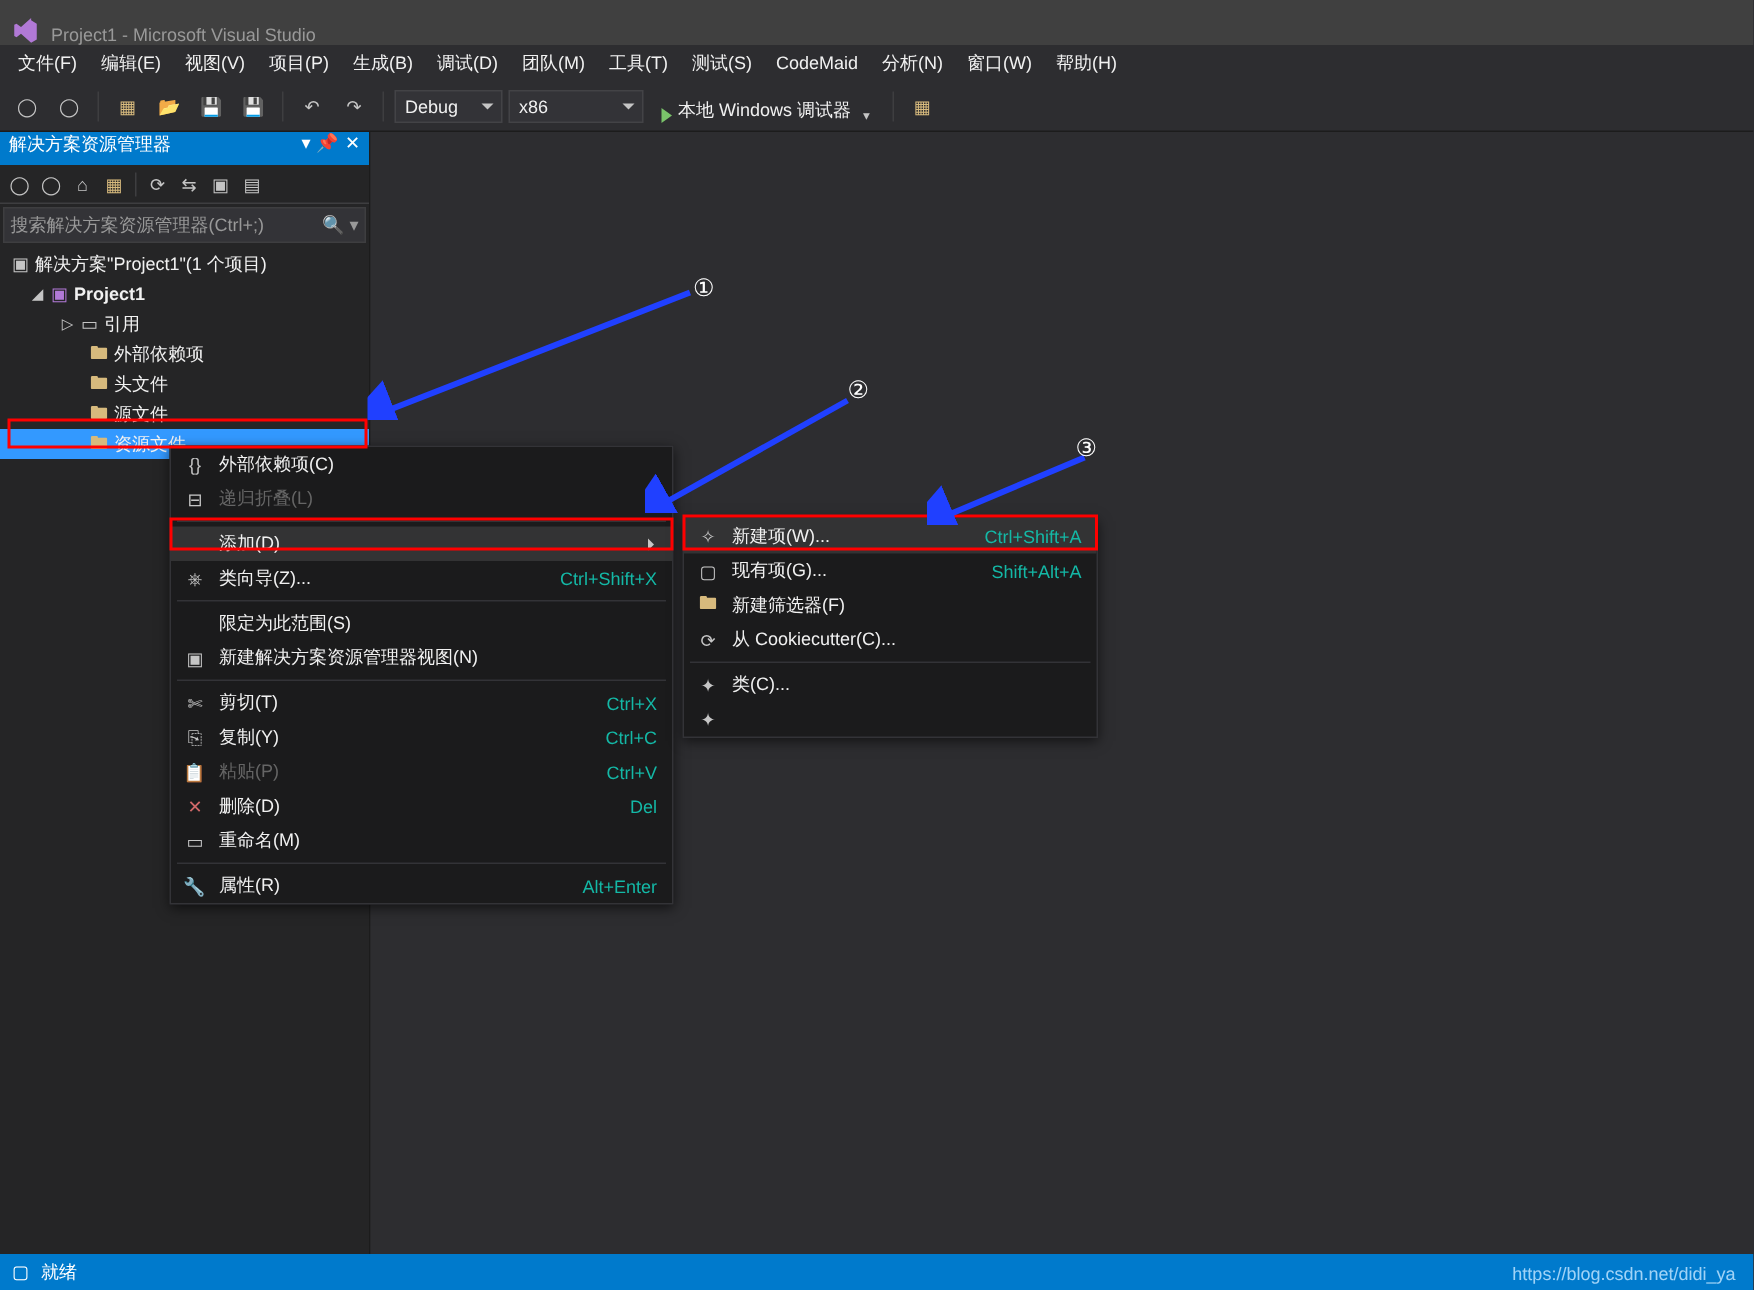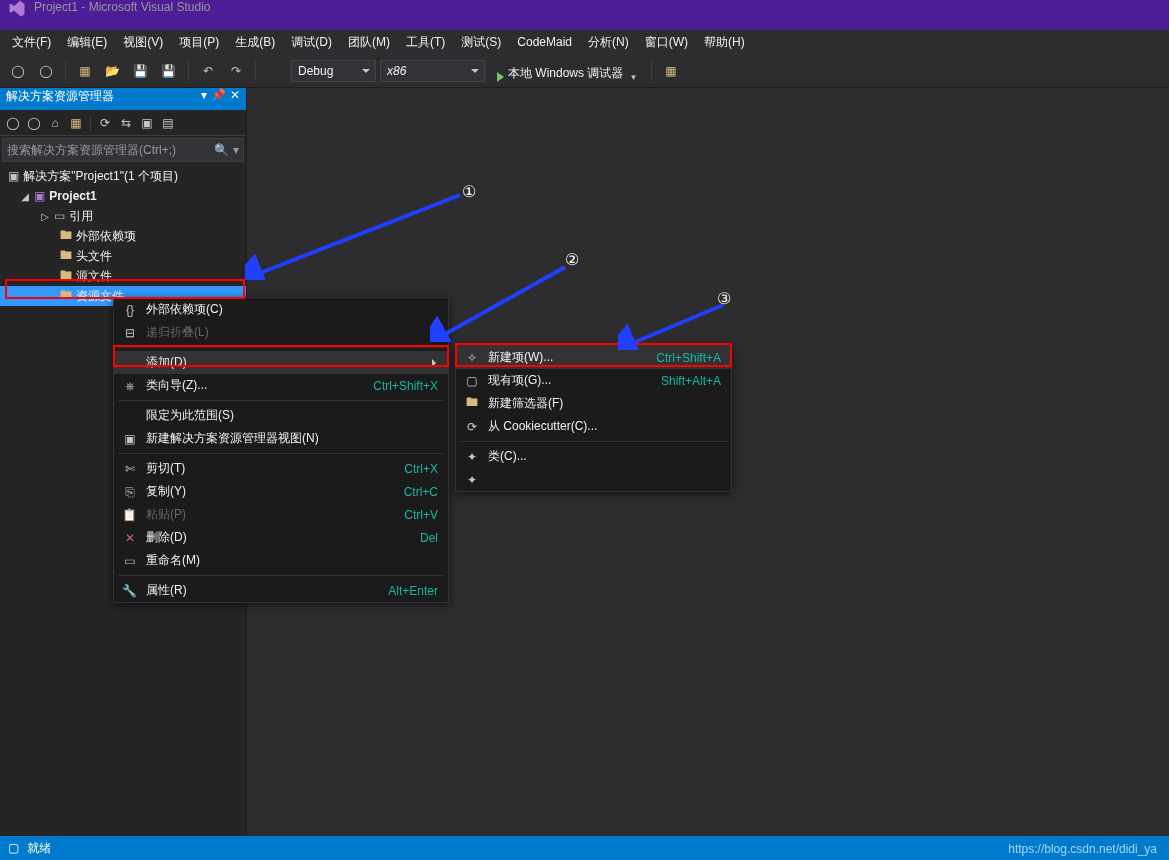--- a/index.html
+++ b/index.html
@@ -1,17 +1,17 @@
 <!DOCTYPE html>
 <html><head>
 <meta charset="utf-8">
 <style>
   * { margin:0; padding:0; box-sizing:border-box; font-family:"Microsoft YaHei","Segoe UI",sans-serif; }
   body { width:1169px; height:860px; background:#2d2d30; color:#f1f1f1; font-size:12px; position:relative; overflow:hidden; }
-  .titlebar { height:30px; background:#4c1d95; display:flex; align-items:flex-start; padding:0 8px; }
+  .titlebar { height:30px; background:#404040; display:flex; align-items:flex-end; padding:0 8px; }
   .vs-logo { width:18px; height:18px; margin-right:8px; }
   .titlebar-text { color:#999; }
   .menubar { height:24px; display:flex; align-items:center; padding:0 4px; gap:0; }
   .menubar .item { padding:2px 8px; color:#f1f1f1; cursor:pointer; }
   .toolbar { height:34px; background:#2d2d30; display:flex; align-items:center; padding:0 6px; gap:4px; border-bottom:1px solid #1c1c1c; }
   .tb-btn { display:inline-flex; align-items:center; justify-content:center; width:24px; height:24px; color:#c5c5c5; }
   .tb-sep { width:1px; height:20px; background:#3e3e40; margin:0 3px; }
   .dd { display:flex; align-items:center; height:22px; background:#333337; border:1px solid #434346; padding:0 18px 0 6px; position:relative; color:#f1f1f1; }
   .dd::after { content:""; position:absolute; right:5px; top:50%; border:4px solid transparent; border-top-color:#c5c5c5; transform:translateY(-25%); }
   .run-btn { display:flex; align-items:flex-end; gap:4px; padding:0 8px; height:22px; }
@@ -79,22 +79,22 @@
   <span class="tb-btn">◯</span>
   <span class="tb-sep"></span>
   <span class="tb-btn" style="color:#d7ba7d;">▦</span>
   <span class="tb-btn" style="color:#d7ba7d;">📂</span>
   <span class="tb-btn" style="color:#75b5ff;">💾</span>
   <span class="tb-btn" style="color:#75b5ff;">💾</span>
   <span class="tb-sep"></span>
   <span class="tb-btn">↶</span>
   <span class="tb-btn">↷</span>
   <span class="tb-sep"></span>
-  <span class="dd" style="width:85px;margin-left:28px;">Debug</span>
-  <span class="dd" style="width:105px;font-style:italic;">x86</span>
+  <span class="dd" style="width:72px;">Debug</span>
+  <span class="dd" style="width:90px;">x86</span>
   <span class="run-btn">
     <span class="tri"></span>
     <span>本地 Windows 调试器</span>
     <span style="margin-left:4px;color:#c5c5c5;font-size:9px;">▾</span>
   </span>
   <span class="tb-sep"></span>
   <span class="tb-btn" style="color:#d7ba7d;">▦</span>
 </div>
 
 <div class="workspace">

